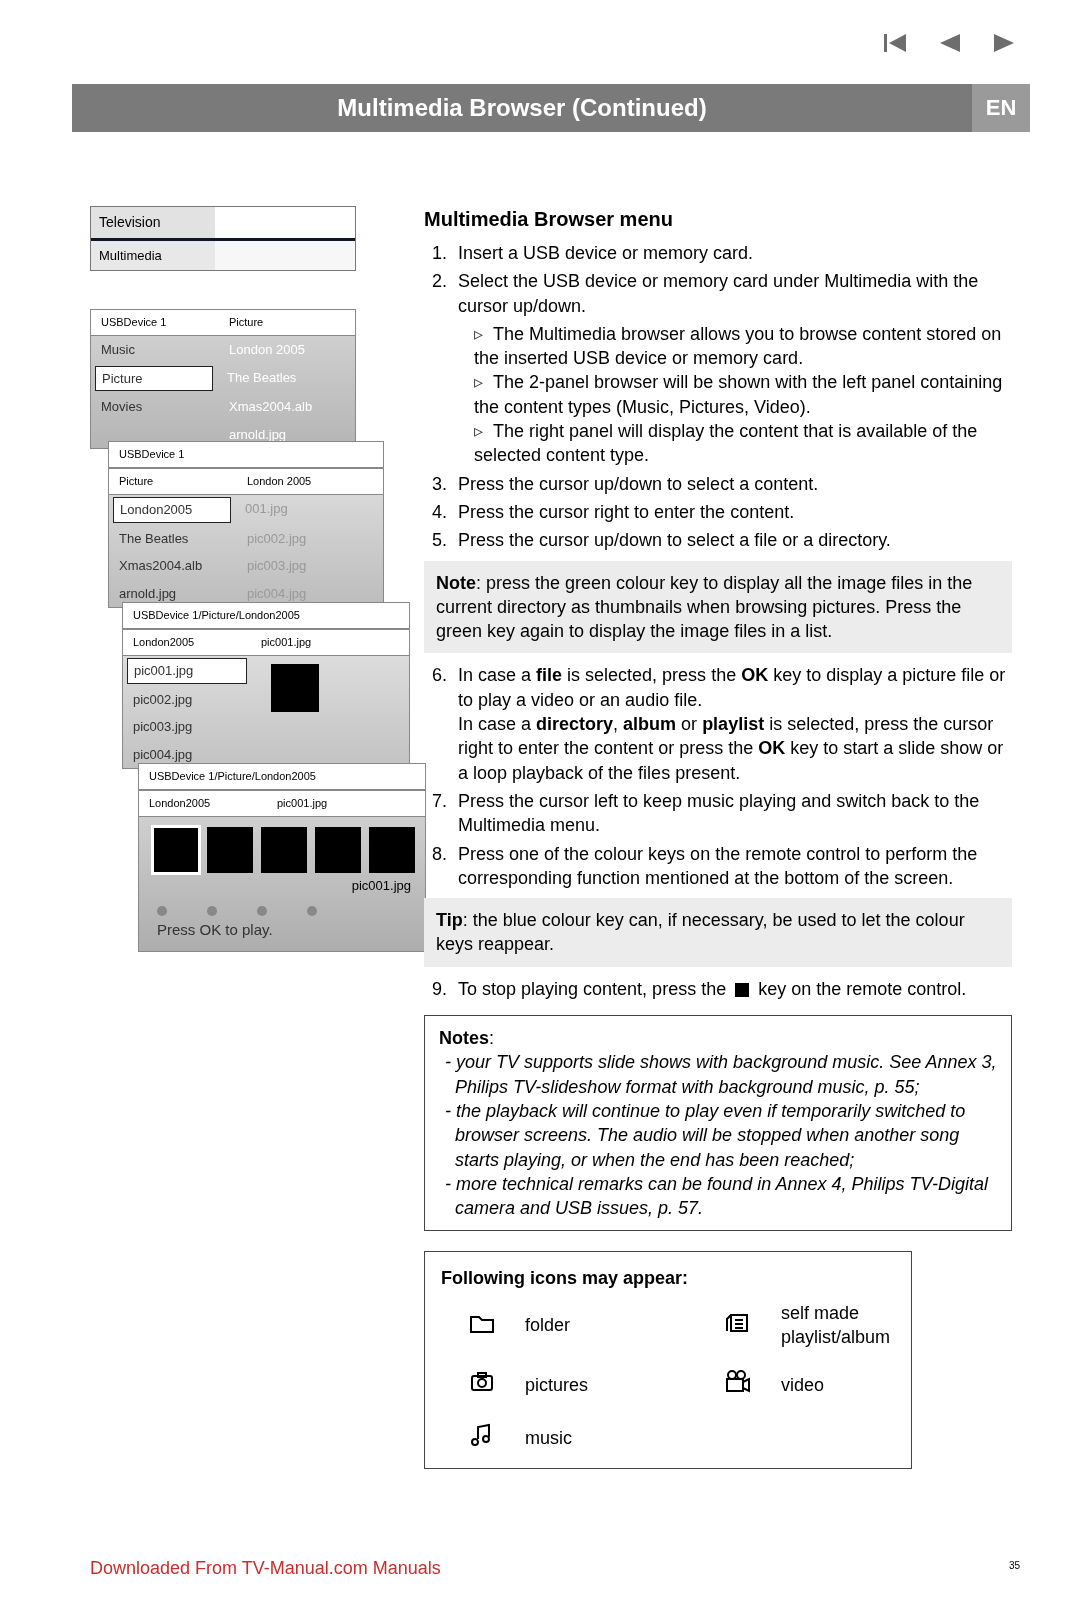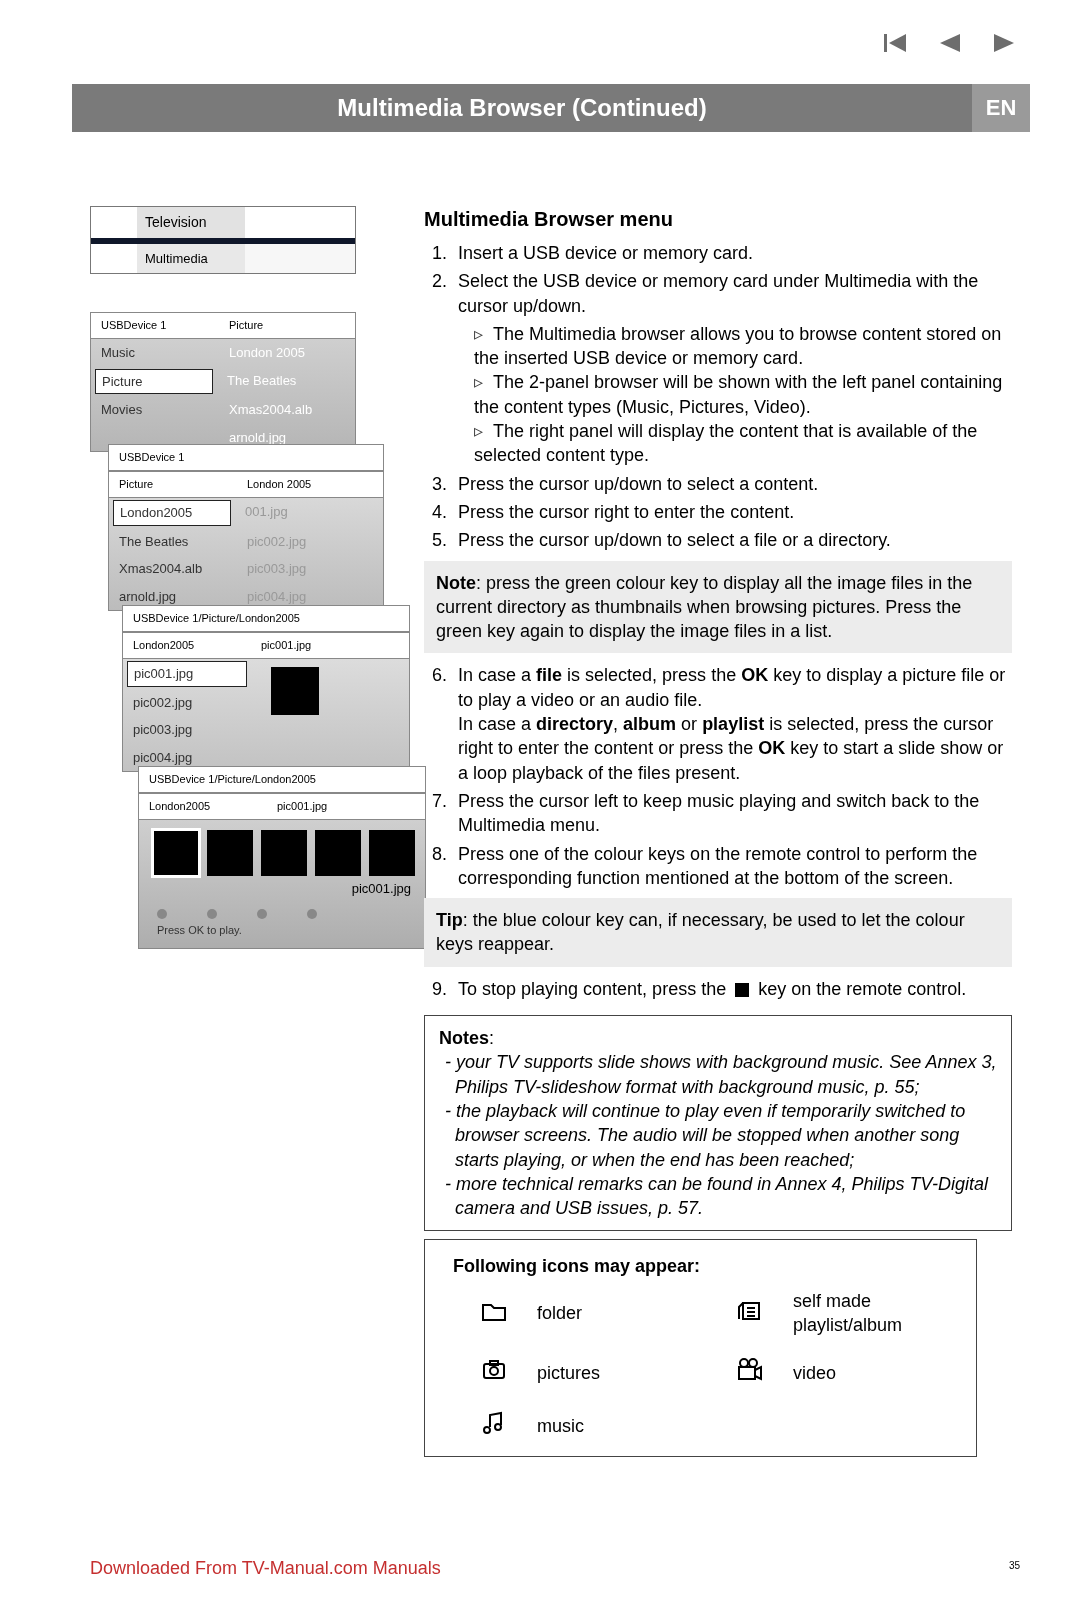--- a/index.html
+++ b/index.html
@@ -46,23 +46,23 @@
     position: absolute;
     top: 206px; left: 90px;
     width: 310px;
   }
   .shot1 {
     width: 266px;
     border: 1px solid #777;
     font-size: 14px;
   }
   .shot1 .top { display: flex; }
-  .shot1 .cell-l { width: 108px; background: #e2e2e2; padding: 6px 8px; margin-left: 46px; }
+  .shot1 .cell-l { width: 124px; background: #e2e2e2; padding: 6px 8px; }
   .shot1 .cell-r { flex: 1; background: #f3f3f3; padding: 6px 8px; }
-  .shot1 .row-b { display: flex; border-top:6px solid #0f172a;}
+  .shot1 .row-b { display: flex; border-top:3px solid #0f172a;}
   .shot1 .row-b .cell-l { background:#e8e8e8; font-size:13px; padding:6px 8px;}
   .shot1 .row-b .cell-r { flex:1; background:#f7f7f7;}
 
   .shot-generic {
     width: 266px;
     font-size: 14px;
     position: relative;
   }
   .sg-head {
     display: flex;
@@ -84,21 +84,21 @@
   .sg-row .r { flex: 1; color: #fff; }
   .sg-row.sel .l { background:#fff; border:1px solid #222; margin:2px 4px; padding:3px 6px; width:118px;}
   .sg-body.white-body .sg-row .r{ color:#999;}
   
   .shot4 .thumbrow { display:flex; flex-wrap:wrap; gap:8px; padding:10px 10px 4px 14px;}
   .shot4 .thumb { width:46px; height:46px; background:#000; }
   .shot4 .thumb.sel { outline:3px solid #fff; outline-offset:-1px; border:2px solid #000;}
   .shot4 .cap { text-align:right; padding: 0 14px 6px 0; font-size:13px;}
   .shot4 .dots { display:flex; gap:40px; padding:6px 18px 4px 18px;}
   .shot4 .dot { width:10px; height:10px; border-radius:50%; background:#888;}
-  .shot4 .hint { font-size:11px; padding:0 0 10px 18px; color:#333;}
+  .shot4 .hint { font-size:15px; padding:0 0 10px 18px; color:#333;}
 
   .shot2 { margin-top: 38px; }
   .shot3a { margin-top: -8px; margin-left: 18px; width: 276px; }
   .shot3b { margin-top: -6px; margin-left: 32px; width: 288px; }
   .shot4  { margin-top: -6px; margin-left: 48px; width: 288px;}
 
   
   .rcol {
     position: absolute;
     top: 206px; left: 424px;
@@ -117,22 +117,22 @@
     background:#ececec; padding:10px 12px; margin:8px 0 10px 0;
   }
   .stop-sq { display:inline-block; width:14px; height:14px; background:#000; vertical-align:middle; margin:0 4px;}
   .notes-box {
     border:1px solid #444; padding:10px 14px; margin-top:14px;
   }
   .notes-box ul { list-style:none; padding-left:6px;font-style:italic;}
   .notes-box ul li { text-indent:-10px; padding-left:10px;}
   .notes-box ul li::before{ content:"- ";}
   .icons-box {
-    border:1px solid #444; padding:14px 28px; margin-top:8px;
-    width: 553px;
+    border:1px solid #444; padding:14px 16px; margin-top:20px;
+    width: 488px;
   }
   .icons-box h4 { font-weight:700; margin-bottom:10px; font-size:18px;}
   .icons-grid { display:grid; grid-template-columns: 36px 180px 36px 1fr; row-gap:12px; column-gap:10px; align-items:center; padding-left:28px;gap:20px;}
   .icons-grid svg { width:26px; height:26px; stroke:#000; fill:none; stroke-width:2;}
   .page-num {
     position:absolute; bottom:48px; right:60px; font-size:10px;
   }
   .dl-line {
     position:absolute; bottom:40px; left:90px;
     color:#c52f2f; font-size:18px;

